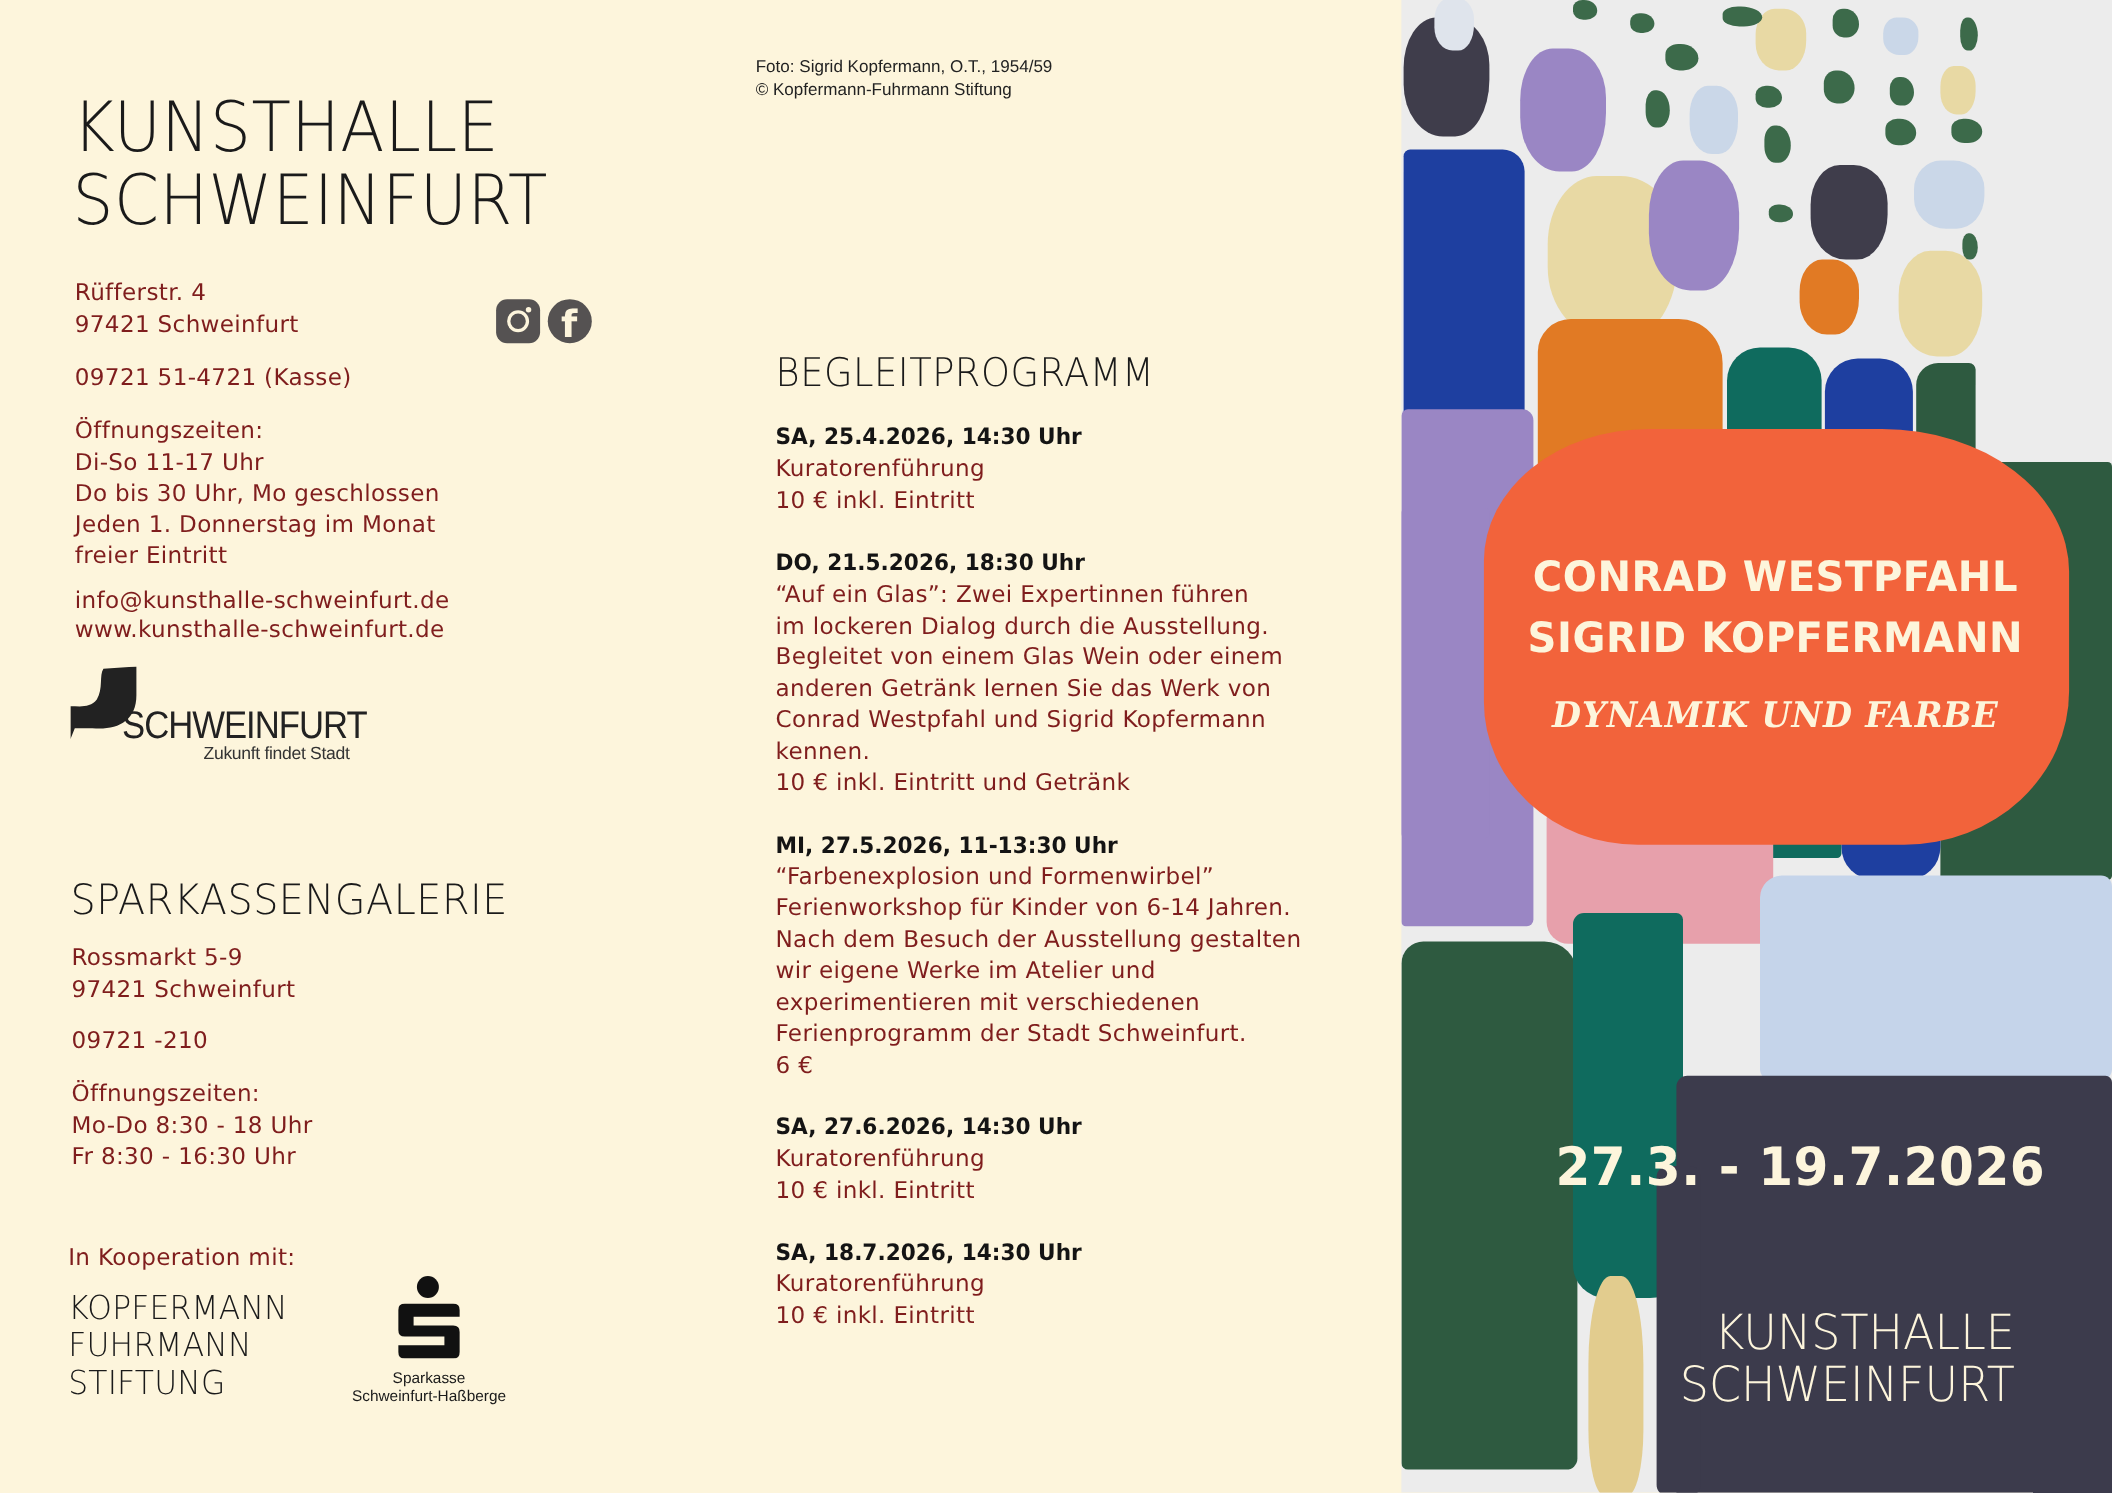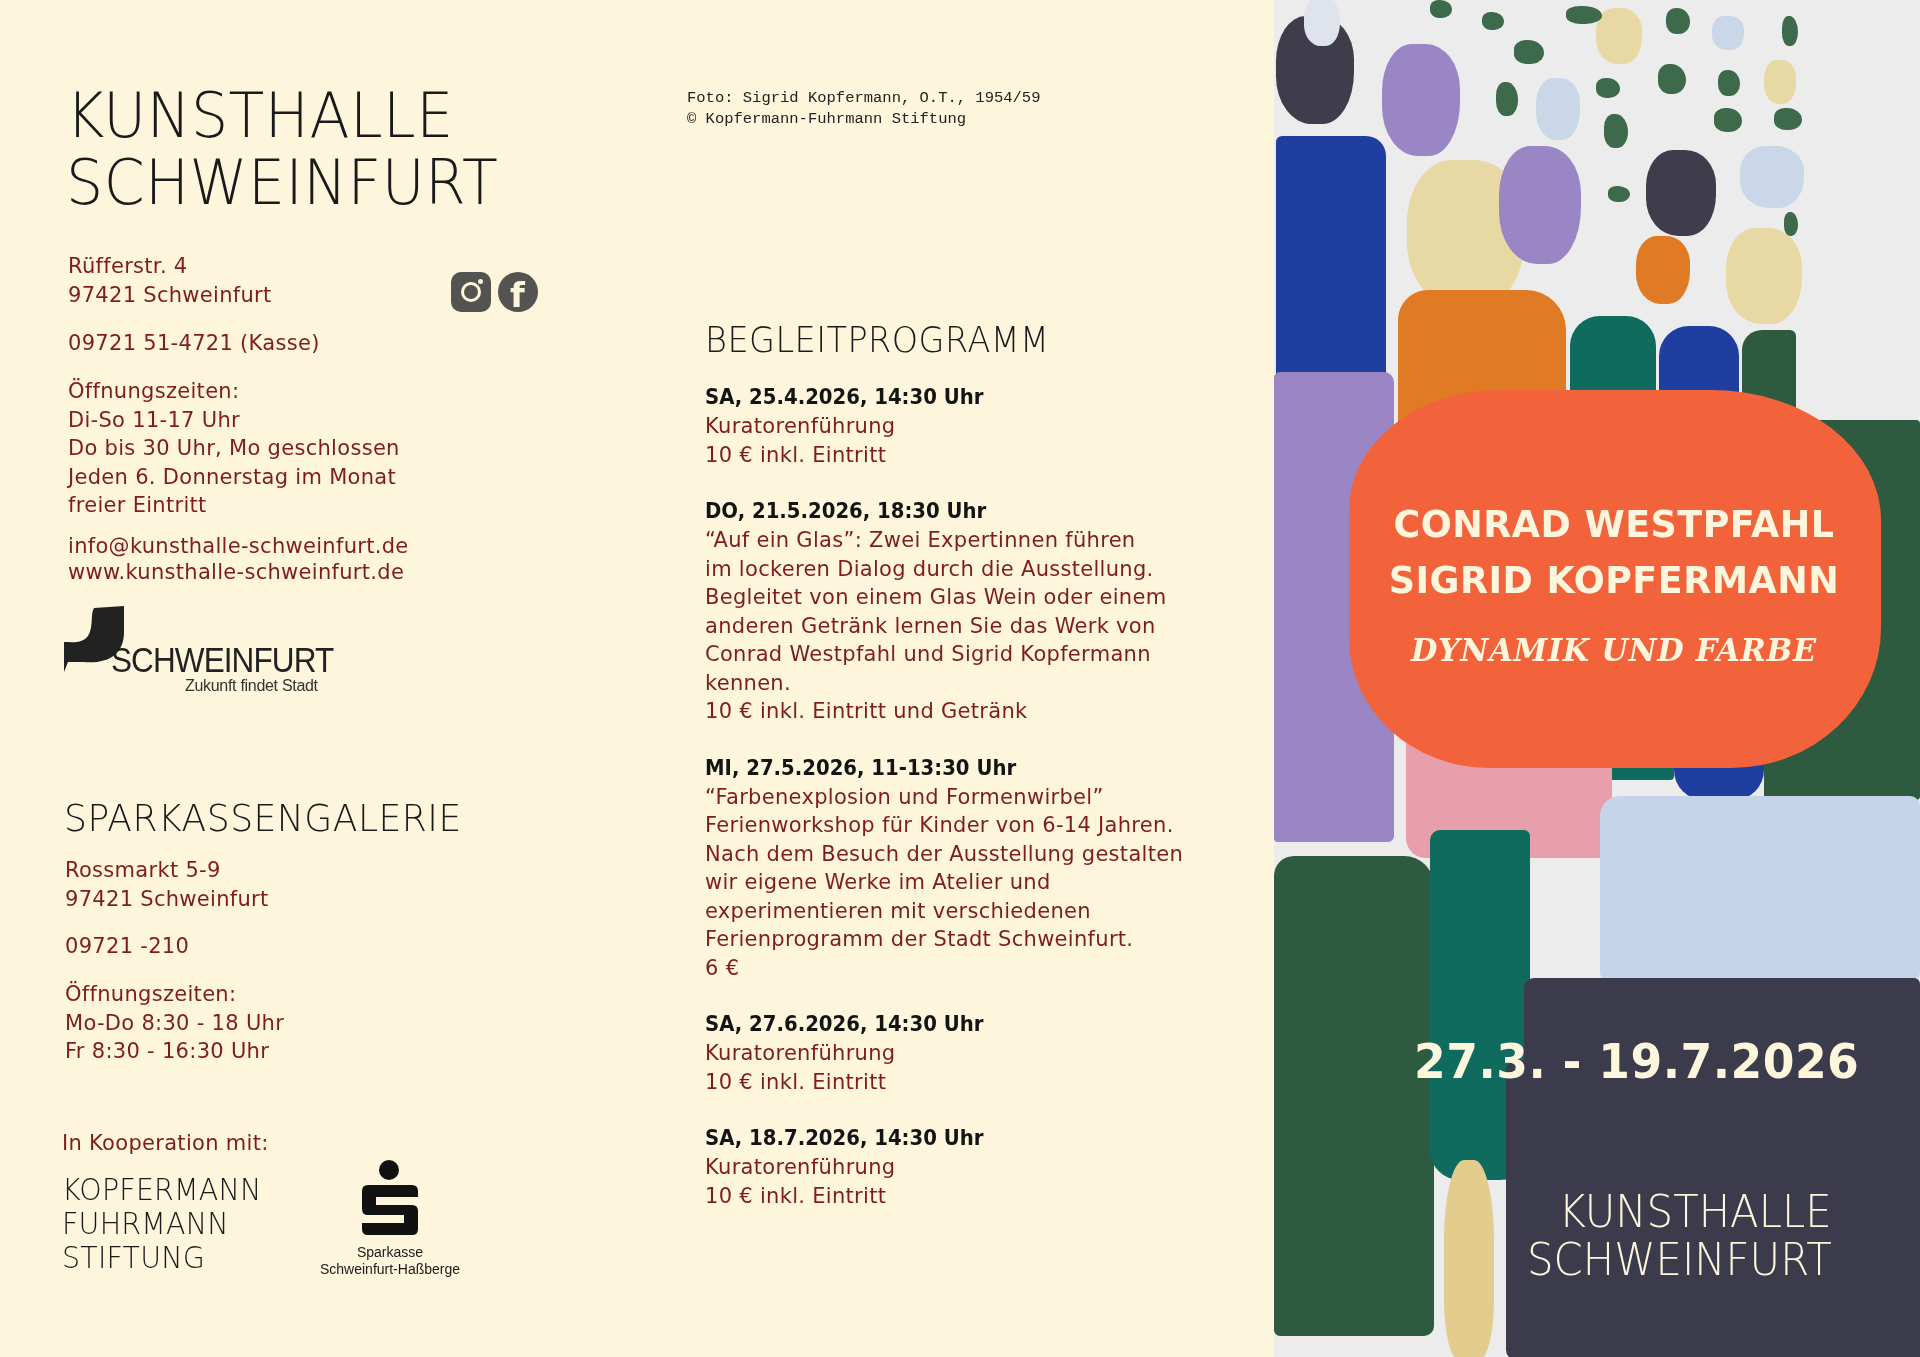--- a/index.html
+++ b/index.html
@@ -42,21 +42,21 @@
   
   #koop-label { left: 62px; top: 1129px; font-size: 21px; }
   #koop-stiftung { left: 62px; top: 1173px; font-size: 30px; line-height: 34px; letter-spacing: 0.2px; transform: scaleX(0.95); transform-origin: left top; }
   #spk-logo { left: 290px; top: 1160px; width: 200px; height: 125px; text-align: center; }
   #spk-logo .sym { position: relative; margin: 0 auto; width: 60px; height: 80px; }
   #spk-logo .dot { position: absolute; left: 19px; top: 0; width: 20px; height: 20px; border-radius: 50%; background: #111; }
   #spk-logo .s { position: absolute; left: 2px; top: 25px; }
   #spk-logo .lbl { font-family: "Liberation Sans", sans-serif; font-size: 14px; line-height: 17px; color: #1a1a1a; margin-top: 4px; }
 
   
-  #credit { left: 687px; top: 50px; font-family: Liberation Mono, monospace; font-size: 15.5px; line-height: 21px; color: #222; margin-top: 38px; }
+  #credit { left: 687px; top: 50px; font-family: Liberation Sans, sans-serif; font-size: 15.5px; line-height: 21px; color: #222; }
 
   
   #bp-title { left: 705px; top: 318px; font-size: 36px; line-height: 44px; transform: scaleX(0.93); transform-origin: left top; }
   #bp-list { left: 705px; top: 383px; width: 520px; }
   .event { margin-bottom: 28px; }
   .event-date { font-family: "DejaVu Sans", sans-serif; font-weight: bold; font-size: 20.5px; line-height: 29px; color: #141414; white-space: nowrap; transform: scaleX(0.96); transform-origin: left top; }
 
   
   #poster { left: 1274px; top: 0; width: 646px; height: 1357px; background: #ececec; overflow: hidden; }
   .blob { position: absolute; border-radius: 38% 44% 40% 46% / 42% 40% 48% 44%; }
@@ -87,21 +87,21 @@
 <div id="fb" class="abs social">
   <span>f</span>
 </div>
 
 <div id="kh-phone" class="abs body-txt">09721 51-4721 (Kasse)</div>
 
 <div id="kh-hours" class="abs body-txt">
   <span class="line">Öffnungszeiten:</span>
   <span class="line">Di-So 11-17 Uhr</span>
   <span class="line">Do bis 30 Uhr, Mo geschlossen</span>
-  <span class="line">Jeden 6. Donnerstag im Monat</span>
+  <span class="line">Jeden 1. Donnerstag im Monat</span>
   <span class="line">freier Eintritt</span>
 </div>
 
 <div id="kh-contact" class="abs body-txt" style="line-height:26px;">
   <span class="line">info@kunsthalle-schweinfurt.de</span>
   <span class="line">www.kunsthalle-schweinfurt.de</span>
 </div>
 
 <div id="city-logo" class="abs">
   <svg class="swoosh" width="62" height="66" viewBox="0 0 62 66">

